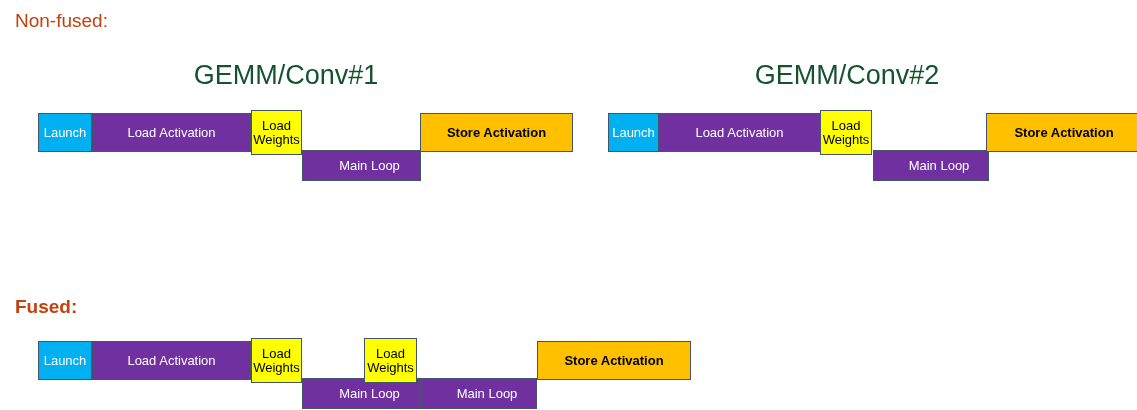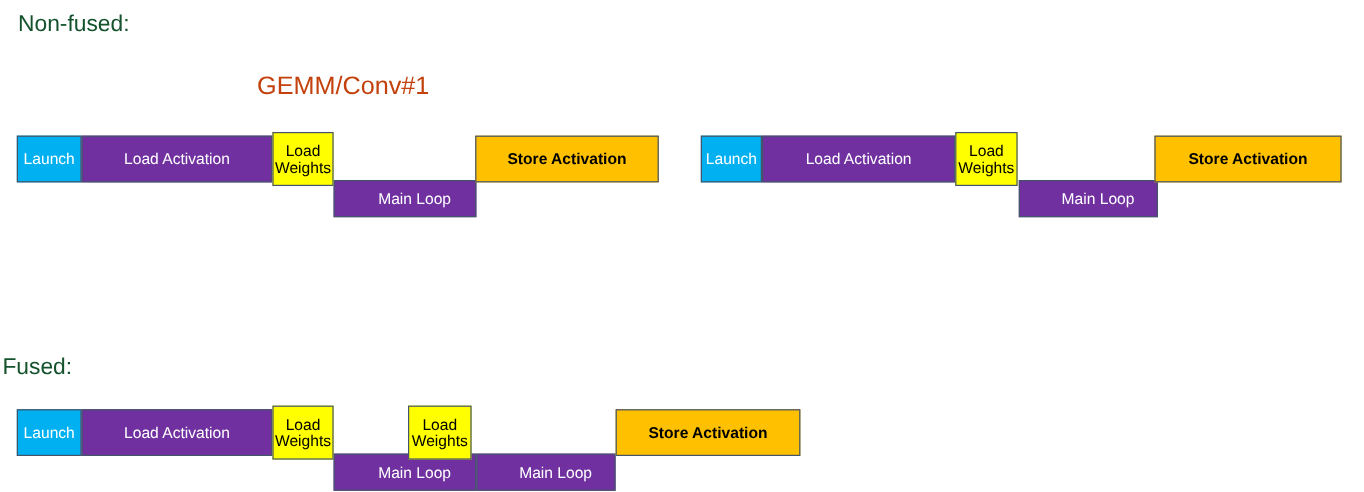--- a/index.html
+++ b/index.html
@@ -17,65 +17,67 @@
   }
   .canvas {
     position: absolute;
     left: 0; top: 0;
     width: 1137px;
     height: 410px;
   }
   .section-label {
     position: absolute;
     font-size: 19px;
-    color: #14532d;
+    color: #c2410c;
     white-space: nowrap;
     letter-spacing: 0px;
   }
   .group-title {
     position: absolute;
-    font-size: 21px;
-    color: #c2410c;
+    font-size: 27px;
+    color: #14532d;
     white-space: nowrap;
     text-align: center;
     letter-spacing: 0px;
   }
   .bar {
     position: absolute;
     box-sizing: border-box;
     border: 1px solid #44546A;
     display: flex;
     align-items: center;
     justify-content: center;
     text-align: center;
     font-size: 13px;
     line-height: 1.05;
     white-space: pre-line;
     overflow: hidden;
+    margin-left: 24px;
   }
   .bar.launch   { background: #00B0F0; color: #ffffff; }
   .bar.load-act { background: #7030A0; color: #ffffff; text-align: right; }
   .bar.weights  { background: #FFFF00; color: #000000; }
   .bar.mainloop { background: #7030A0; color: #ffffff; padding-left: 16px; }
   .bar.store    { background: #FFC000; color: #000000; font-weight: bold; }
   .bar.weights  { z-index: 3; }
   .bar.store    { z-index: 2; }
   .bar.mainloop { z-index: 1; }
 </style>
 </head>
 <body>
 
 <div class="canvas">
 
   <div class="section-label" style="left:15px; top:10px;">Non-fused:</div>
 
   <div class="group-title" style="left:186px; top:60px; width:200px;">GEMM/Conv#1</div>
 
+  <div class="group-title" style="left:747px; top:60px; width:200px;">GEMM/Conv#2</div>
 
-  <div class="section-label" style="left:2px; top:296px;">Fused:</div>
+  <div class="section-label" style="left:15px; top:296px;font-weight:bold;">Fused:</div>
 
   <div id="bars-layer">
       <div class="bar launch" style="left: 14px; top: 113px; width: 54px; height: 39px; background: rgb(0, 176, 240); color: rgb(255, 255, 255); border-color: rgb(68, 84, 106);">Launch</div>
       <div class="bar load-act" style="left: 68px; top: 113px; width: 159px; height: 39px; background: rgb(112, 48, 160); color: rgb(255, 255, 255); border-color: rgb(68, 84, 106);">Load Activation</div>
       <div class="bar weights" style="left: 227px; top: 110px; width: 51px; height: 45px; background: rgb(255, 255, 0); color: rgb(0, 0, 0); border-color: rgb(68, 84, 106);">Load
 Weights</div>
       <div class="bar store" style="left: 396px; top: 113px; width: 153px; height: 39px; background: rgb(255, 192, 0); color: rgb(0, 0, 0); border-color: rgb(68, 84, 106);">Store Activation</div>
       <div class="bar mainloop" style="left: 278px; top: 150px; width: 119px; height: 31px; background: rgb(112, 48, 160); color: rgb(255, 255, 255); border-color: rgb(68, 84, 106);">Main Loop</div>
       <div class="bar launch" style="left: 584px; top: 113px; width: 51px; height: 39px; background: rgb(0, 176, 240); color: rgb(255, 255, 255); border-color: rgb(68, 84, 106);">Launch</div>
       <div class="bar load-act" style="left: 635px; top: 113px; width: 161px; height: 39px; background: rgb(112, 48, 160); color: rgb(255, 255, 255); border-color: rgb(68, 84, 106);">Load Activation</div>

